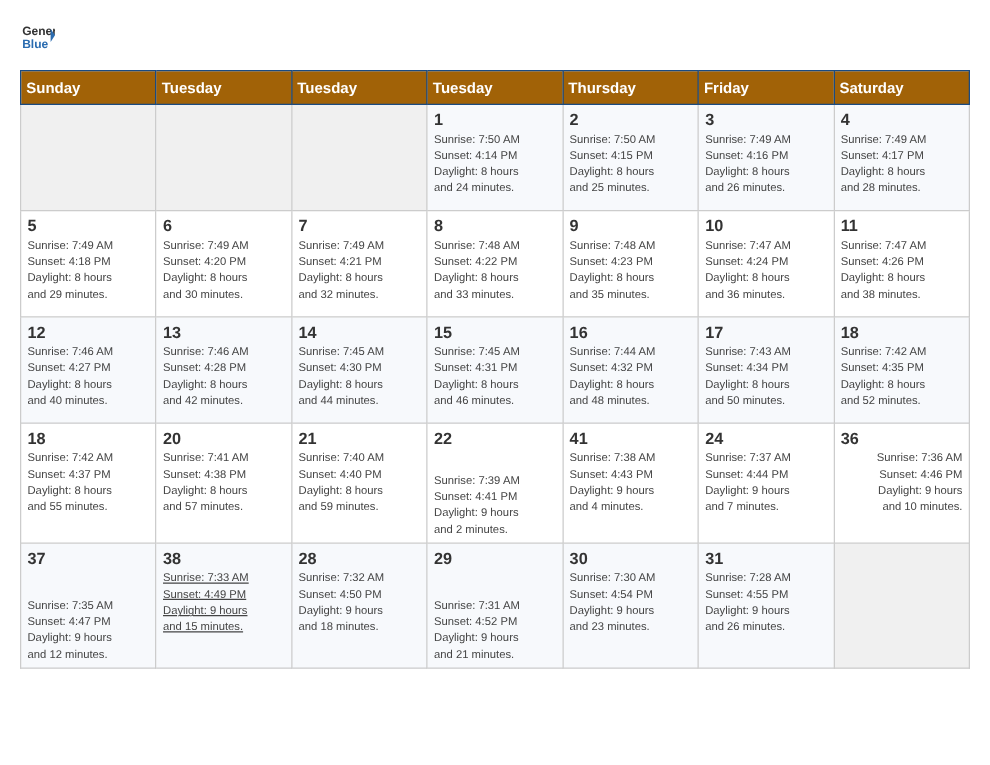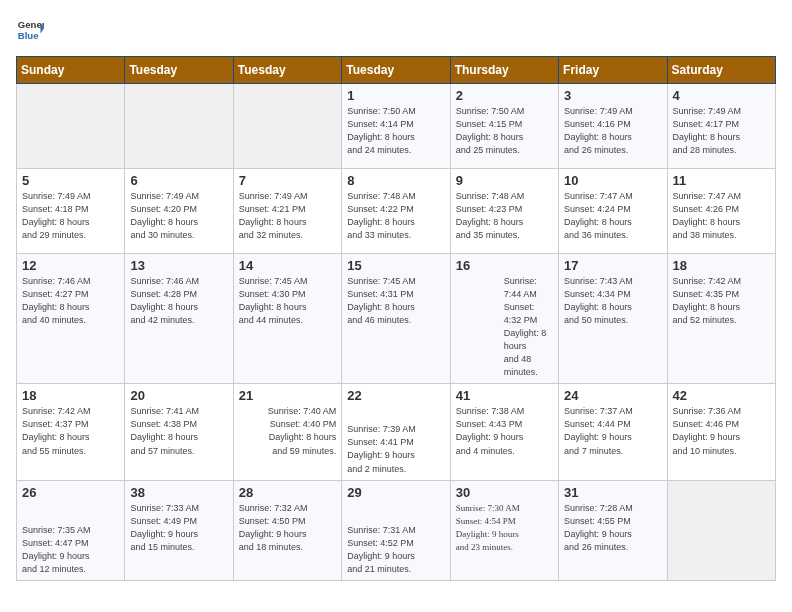--- a/index.html
+++ b/index.html
@@ -217,21 +217,21 @@
         </td>
         <td>
           <span class="day-number">15</span>
           <div class="day-info" style="white-space: pre-line;">Sunrise: 7:45 AM
 Sunset: 4:31 PM
 Daylight: 8 hours
 and 46 minutes.</div>
         </td>
         <td>
           <span class="day-number">16</span>
-          <div class="day-info" style="white-space: pre-line; margin-left: 48px;">Sunrise: 7:44 AM
+          <div class="day-info" style="white-space: pre-line;">Sunrise: 7:44 AM
 Sunset: 4:32 PM
 Daylight: 8 hours
 and 48 minutes.</div>
         </td>
         <td>
           <span class="day-number">17</span>
           <div class="day-info" style="white-space: pre-line;">Sunrise: 7:43 AM
 Sunset: 4:34 PM
 Daylight: 8 hours
 and 50 minutes.</div>
@@ -254,21 +254,21 @@
         </td>
         <td>
           <span class="day-number">20</span>
           <div class="day-info" style="white-space: pre-line;">Sunrise: 7:41 AM
 Sunset: 4:38 PM
 Daylight: 8 hours
 and 57 minutes.</div>
         </td>
         <td>
           <span class="day-number">21</span>
-          <div class="day-info" style="white-space: pre-line; text-align: right;">Sunrise: 7:40 AM
+          <div class="day-info" style="white-space: pre-line;">Sunrise: 7:40 AM
 Sunset: 4:40 PM
 Daylight: 8 hours
 and 59 minutes.</div>
         </td>
         <td>
           <span class="day-number">22</span>
           <div class="day-info" style="white-space: pre-line; margin-top: 20px;">Sunrise: 7:39 AM
 Sunset: 4:41 PM
 Daylight: 9 hours
 and 2 minutes.</div>
@@ -281,59 +281,59 @@
 and 4 minutes.</div>
         </td>
         <td>
           <span class="day-number">24</span>
           <div class="day-info" style="white-space: pre-line;">Sunrise: 7:37 AM
 Sunset: 4:44 PM
 Daylight: 9 hours
 and 7 minutes.</div>
         </td>
         <td>
-          <span class="day-number">42</span>
-          <div class="day-info" style="white-space: pre-line;">Sunrise: 7:36 AM
+          <span class="day-number">36</span>
+          <div class="day-info" style="white-space: pre-line; text-align: right;">Sunrise: 7:36 AM
 Sunset: 4:46 PM
 Daylight: 9 hours
 and 10 minutes.</div>
         </td>
       </tr>
       <tr>
         <td>
-          <span class="day-number">26</span>
+          <span class="day-number">37</span>
           <div class="day-info" style="white-space: pre-line; margin-top: 24px;">Sunrise: 7:35 AM
 Sunset: 4:47 PM
 Daylight: 9 hours
 and 12 minutes.</div>
         </td>
         <td>
           <span class="day-number">38</span>
-          <div class="day-info" style="white-space: pre-line;">Sunrise: 7:33 AM
+          <div class="day-info" style="white-space: pre-line; text-decoration: underline;">Sunrise: 7:33 AM
 Sunset: 4:49 PM
 Daylight: 9 hours
 and 15 minutes.</div>
         </td>
         <td>
           <span class="day-number">28</span>
           <div class="day-info" style="white-space: pre-line;">Sunrise: 7:32 AM
 Sunset: 4:50 PM
 Daylight: 9 hours
 and 18 minutes.</div>
         </td>
         <td>
           <span class="day-number">29</span>
           <div class="day-info" style="white-space: pre-line; margin-top: 24px;">Sunrise: 7:31 AM
 Sunset: 4:52 PM
 Daylight: 9 hours
 and 21 minutes.</div>
         </td>
         <td>
           <span class="day-number">30</span>
-          <div class="day-info" style="white-space: pre-line; font-family: Liberation Serif, serif;">Sunrise: 7:30 AM
+          <div class="day-info" style="white-space: pre-line;">Sunrise: 7:30 AM
 Sunset: 4:54 PM
 Daylight: 9 hours
 and 23 minutes.</div>
         </td>
         <td>
           <span class="day-number">31</span>
           <div class="day-info" style="white-space: pre-line;">Sunrise: 7:28 AM
 Sunset: 4:55 PM
 Daylight: 9 hours
 and 26 minutes.</div>

